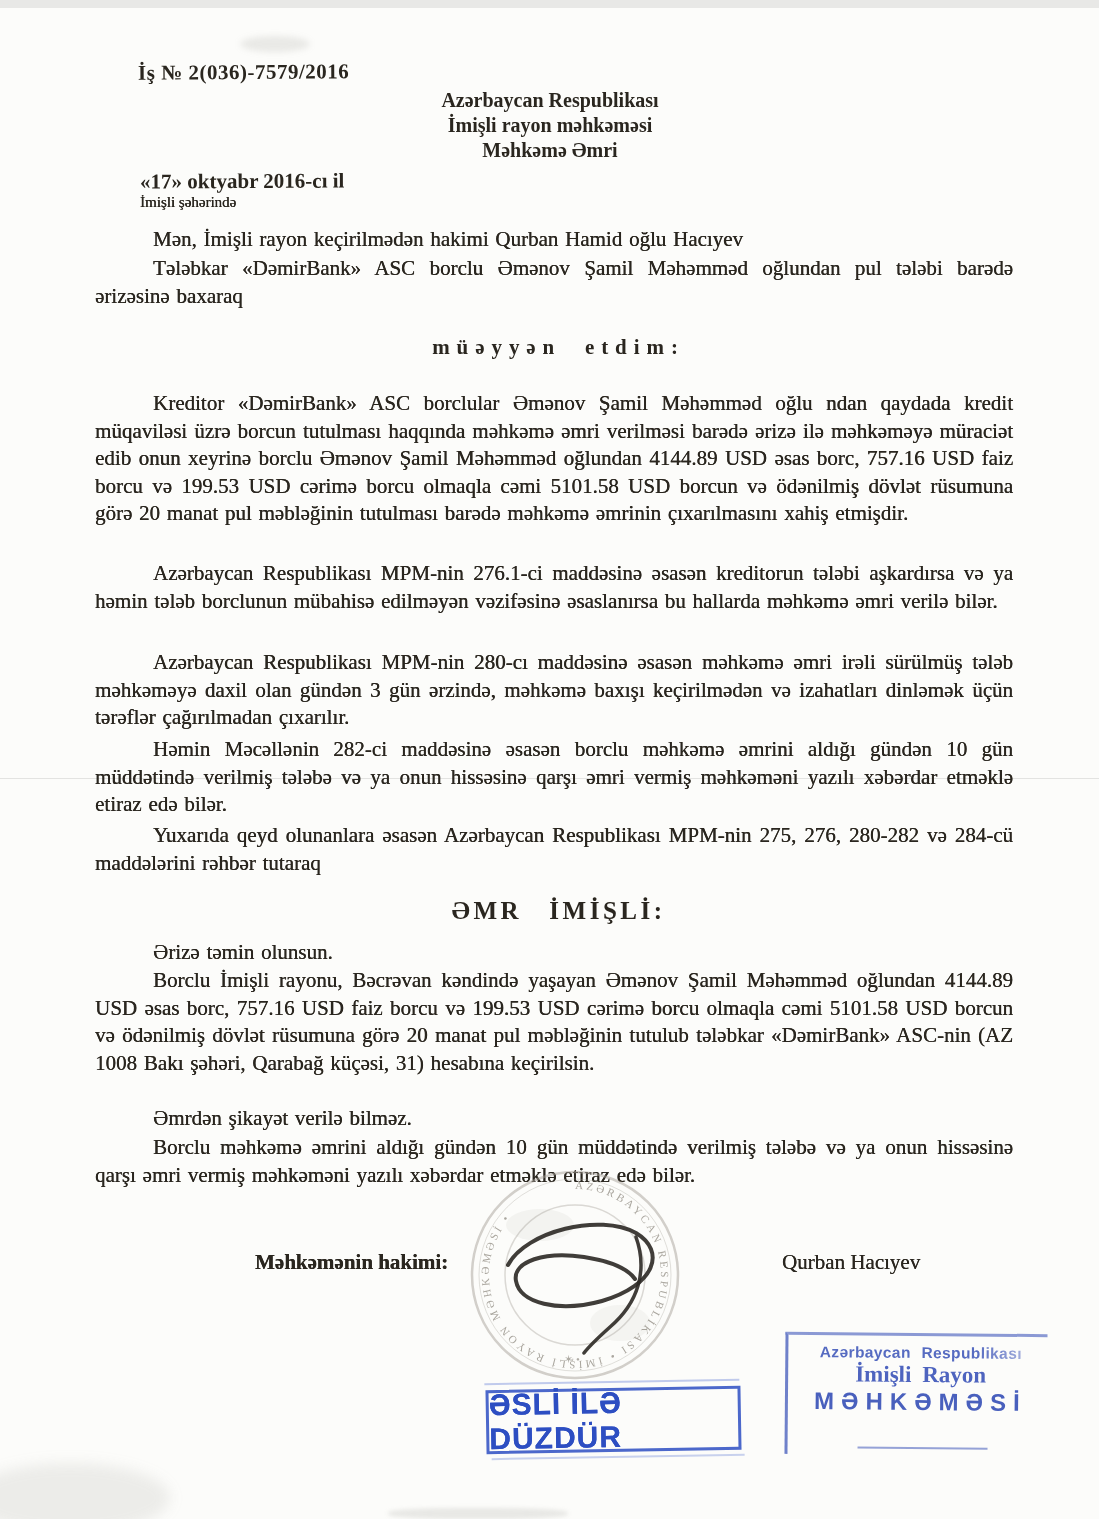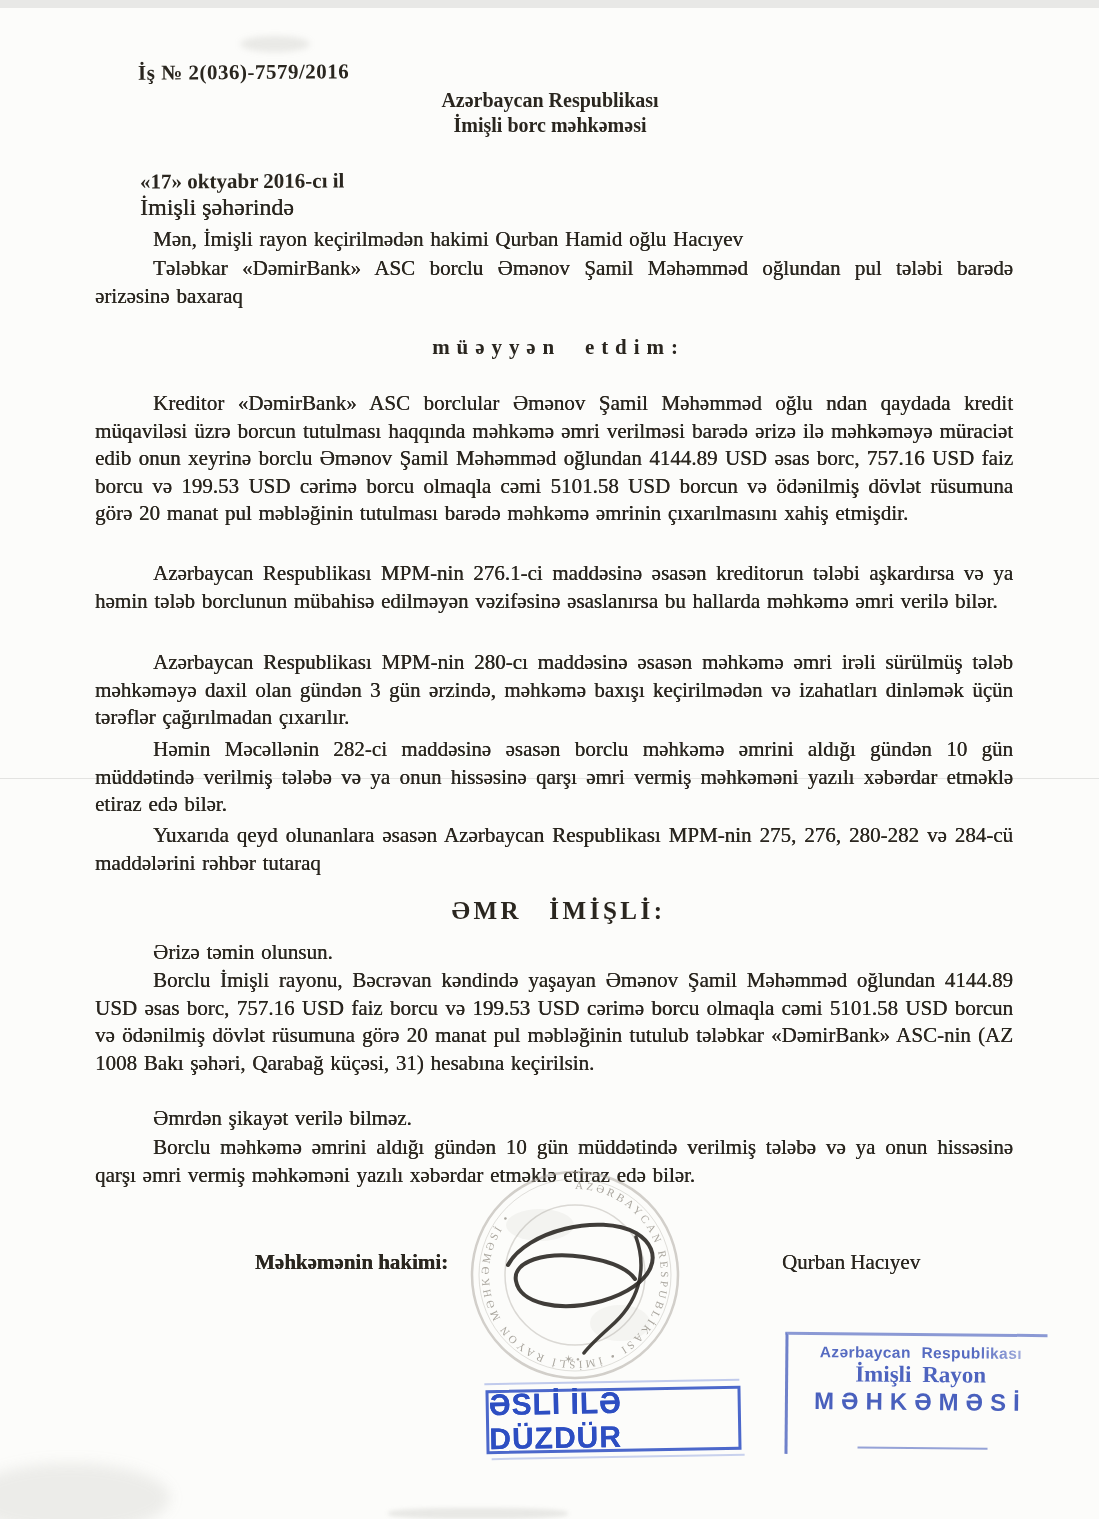--- a/index.html
+++ b/index.html
@@ -24,21 +24,21 @@
     left:300px;top:80px;width:500px;
     text-align:center;
     font-size:20px;font-weight:bold;line-height:25px;
   }
   .header-center div{white-space:nowrap;}
   .date-row{
     left:140px;right:86px;top:161px;
     display:flex;justify-content:space-between;align-items:baseline;flex-direction:column;
   }
   .date-left{font-size:21px;font-weight:bold;transform:rotate(-.3deg);}
-  .date-right{font-size:24px;text-shadow:.3px 0 0 currentColor;text-align:center;}
+  .date-right{font-size:15px;text-shadow:.3px 0 0 currentColor;text-align:center;}
   .para{
     position:absolute;left:95px;width:918px;
     margin:0;
     text-align:justify;text-indent:58px;
     font-size:21px;line-height:27.5px;
     text-shadow:.3px 0 0 currentColor;
     word-spacing:1.5px;
   }
   .heading-spaced{
     left:9px;width:1099px;text-align:center;
@@ -120,21 +120,22 @@
 
   <div class="abs smudge smudge-top"></div>
   <div class="abs fold-line"></div>
   <div class="abs smudge smudge-corner"></div>
   <div class="abs smudge-bottom abs"></div>
 
   <div class="abs case-number">İş № 2(036)-7579/2016</div>
 
   <div class="abs header-center">
     <div>Azərbaycan Respublikası</div>
-    <div>İmişli borc məhkəməsi</div>
+    <div>İmişli rayon məhkəməsi</div>
+    <div>Məhkəmə Əmri</div>
   </div>
 
   <div class="abs date-row">
     <span class="date-left">«17» oktyabr 2016-cı il</span>
     <span class="date-right">İmişli şəhərində</span>
   </div>
 
   <p class="para" style="top:218px">Mən, İmişli rayon keçirilmədən hakimi Qurban Hamid oğlu Hacıyev</p>
   <p class="para" style="top:247px">Tələbkar «DəmirBank» ASC borclu Əmənov Şamil Məhəmməd oğlundan pul tələbi barədə ərizəsinə baxaraq</p>
 

